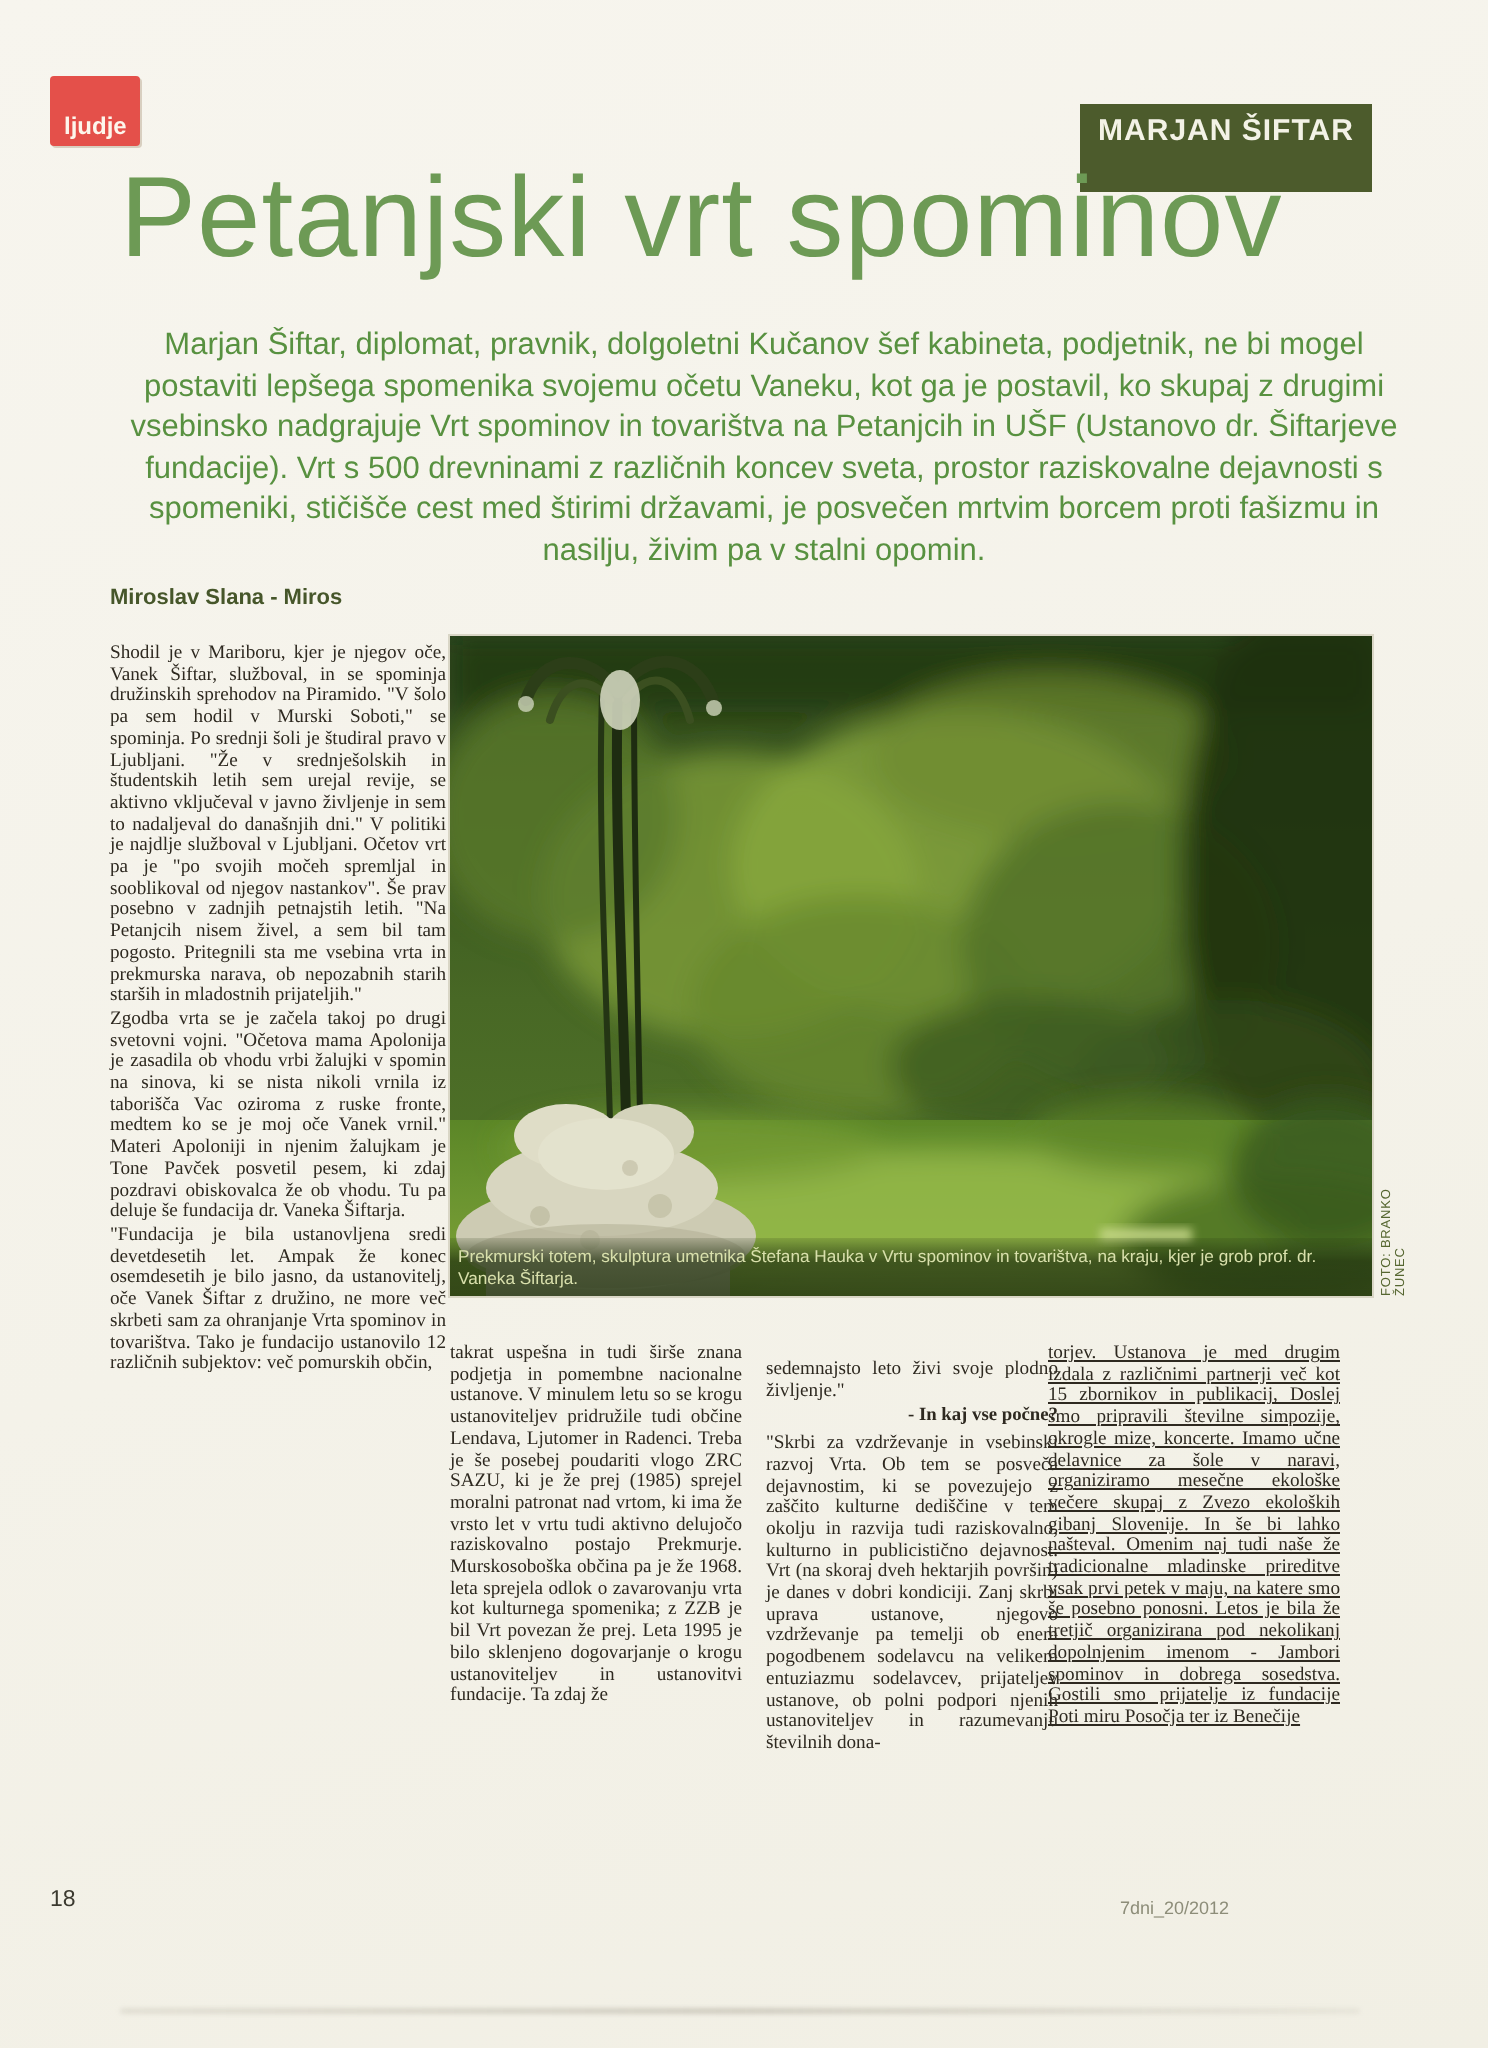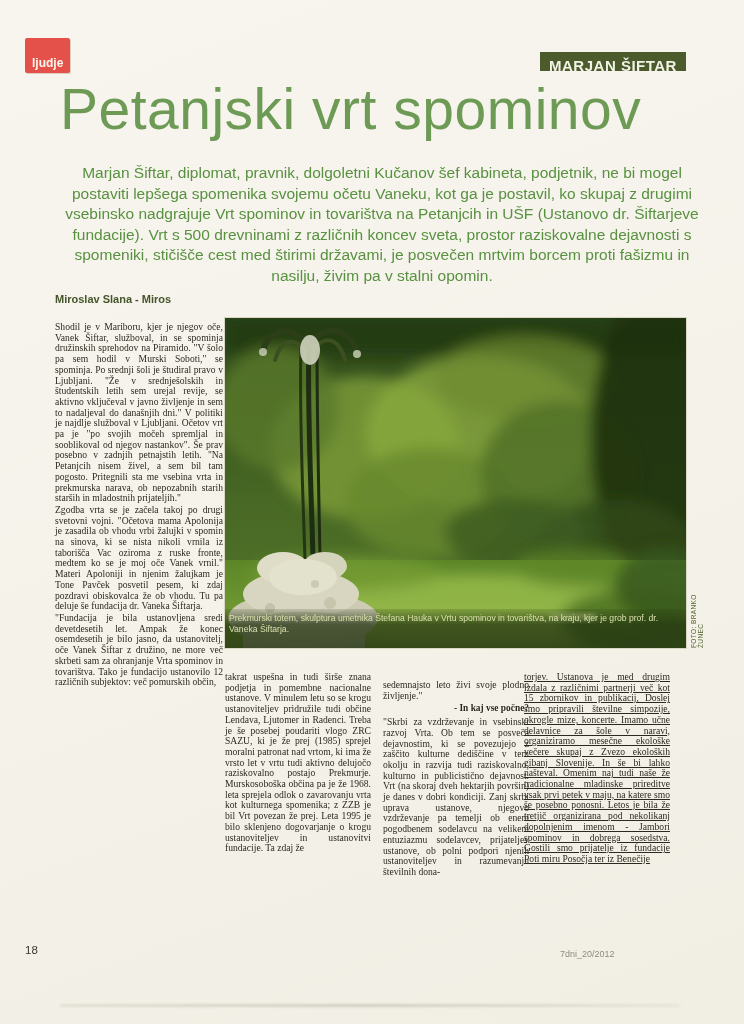--- a/index.html
+++ b/index.html
@@ -17,21 +17,21 @@
   .tag {
     position: absolute; left: 25px; top: 38px;
     background: #e4504a; color: #fdf6ec;
     font-family: "Liberation Sans", sans-serif;
     font-weight: bold; font-size: 12px;
     padding: 18px 7px 3px 7px;
     border-radius: 2px;
     box-shadow: 1px 1px 0 #d8cfc0;
   }
   .author-badge {
-    position: absolute; left: 540px; top: 52px; width: 146px; height: 19px;
+    position: absolute; left: 540px; top: 52px; width: 146px; height: 44px;
     background: #4c5b2c; color: #f3f2e6;
     font-family: "Liberation Sans", sans-serif;
     font-weight: bold; font-size: 15px; letter-spacing: 0.5px;
     text-align: center; line-height: 27px;
   }
   .headline {
     position: absolute; left: 60px; top: 76px; width: 660px;
     font-family: "Liberation Sans", sans-serif;
     font-weight: 300; font-size: 57px; letter-spacing: 0.5px;
     color: #6d9a55; white-space: nowrap;
@@ -69,21 +69,21 @@
     position: absolute; left: 225px; top: 318px; width: 461px; height: 330px;
     box-shadow: 0 0 0 1px #d9d6c6;
   }
   .photo svg { display: block; width: 461px; height: 330px; }
   .photo-caption {
     position: absolute; left: 0; right: 0; bottom: 0;
     background: linear-gradient(rgba(32,48,15,0.15), rgba(32,48,15,0.72) 40%, rgba(32,48,15,0.8));
     color: #d9e0ac;
     font-family: "Liberation Sans", sans-serif;
     font-size: 8.6px; line-height: 10.5px;
-    padding: 4px 7px 14px 4px;
+    padding: 4px 7px 4px 4px;
   }
   .photo-credit {
     position: absolute; left: 690px; top: 578px; height: 70px;
     writing-mode: vertical-rl; transform: rotate(180deg);
     font-family: "Liberation Sans", sans-serif;
     font-size: 6.5px; letter-spacing: 0.4px;
     color: #556630;
   }
   .page-number {
     position: absolute; left: 25px; top: 944px;

